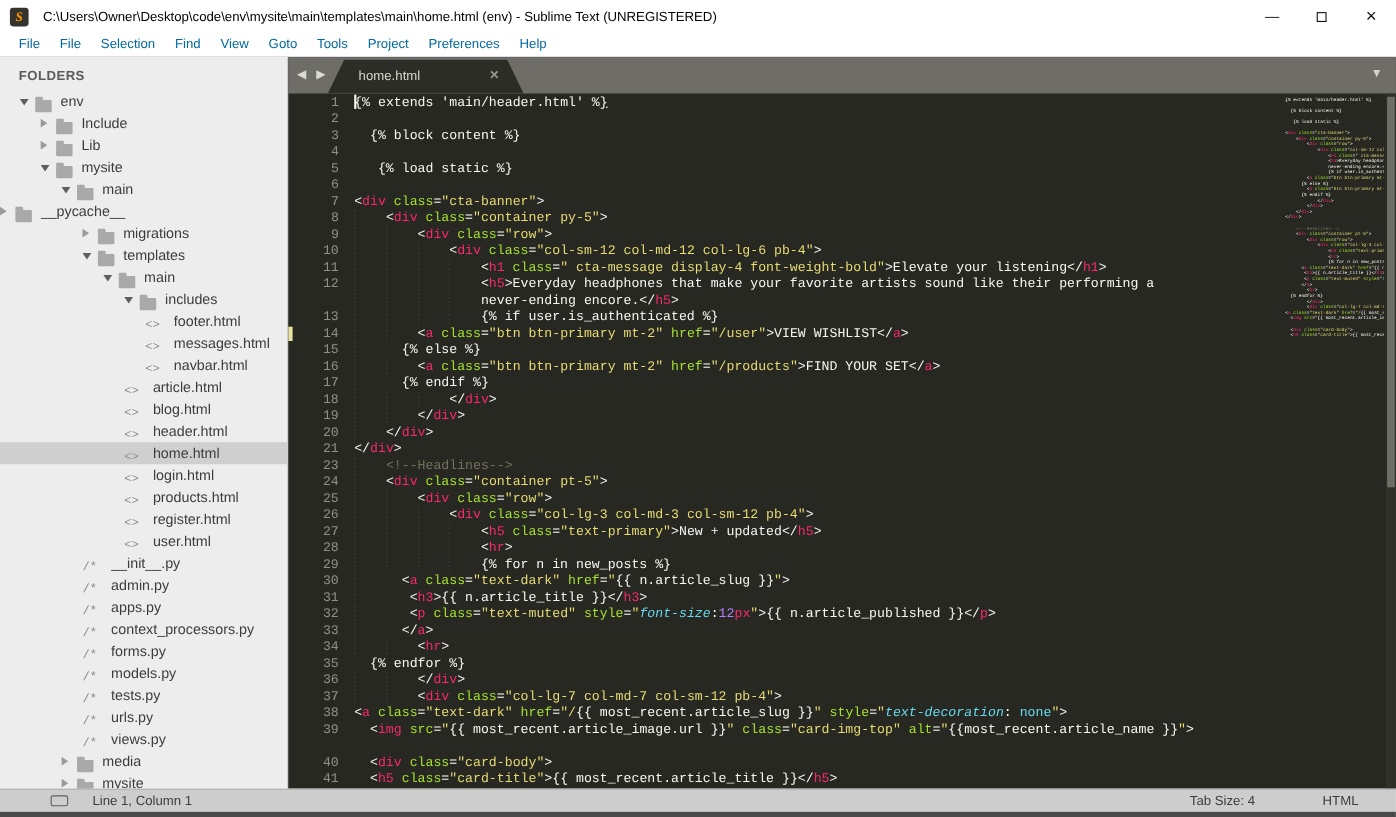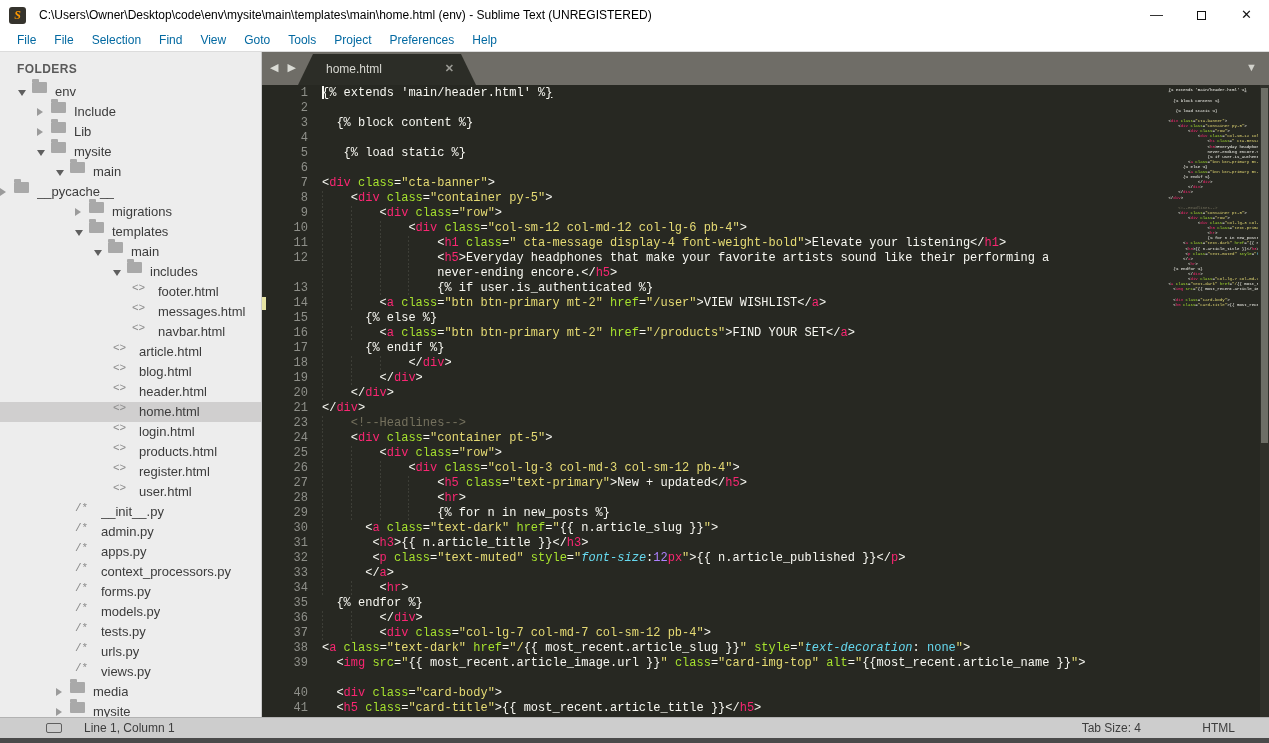--- a/index.html
+++ b/index.html
@@ -17,21 +17,21 @@
   
   .menubar { position:absolute; top:30px; left:0; right:0; height:22px; background:#ffffff; border-bottom:1px solid #dcdcdc; padding-left:8px; }
   .menu-item { display:inline-block; padding:3px 9px 0 9px; font-size:12px; color:#0369a1; height:22px; }
 
   
   .main { position:absolute; top:52px; left:0; right:0; bottom:26px; }
 
   
   .sidebar { position:absolute; left:0; top:0; width:262px; height:100%; background:#ededed; overflow:hidden; border-right:1px solid #c9c9c9; }
   .folders-header { padding:10px 0 6px 17px; font-size:12px; font-weight:bold; color:#5a5a5a; letter-spacing:.4px; }
-  .trow { height:20px; line-height:20px; white-space:nowrap; display:flex; align-items:flex-start; color:#3c3c3c; font-size:13px; }
+  .trow { height:20px; line-height:20px; white-space:nowrap; display:flex; align-items:flex-end; color:#3c3c3c; font-size:13px; }
   .trow.sel { background:#d0cfcf; }
   .arrow { display:inline-block; width:12px; flex:0 0 12px; }
   .arrow.open::before { content:""; display:inline-block; border-left:4px solid transparent; border-right:4px solid transparent; border-top:6px solid #5f5f5f; }
   .arrow.closed::before { content:""; display:inline-block; border-top:4px solid transparent; border-bottom:4px solid transparent; border-left:6px solid #9b9b9b; }
   .ficon { display:inline-block; width:15px; height:11px; background:#a9a9a9; border-radius:1px; position:relative; margin:0 8px 0 2px; flex:0 0 15px; }
   .ficon::before { content:""; position:absolute; top:-3px; left:0; width:7px; height:3px; background:#a9a9a9; border-radius:1px 1px 0 0; }
   .fi { display:inline-block; width:20px; flex:0 0 20px; margin-right:6px; color:#8a8a8a;
         font:11px "Liberation Mono","DejaVu Sans Mono",monospace; text-align:left; }
   .tlabel { overflow:hidden; }
 

